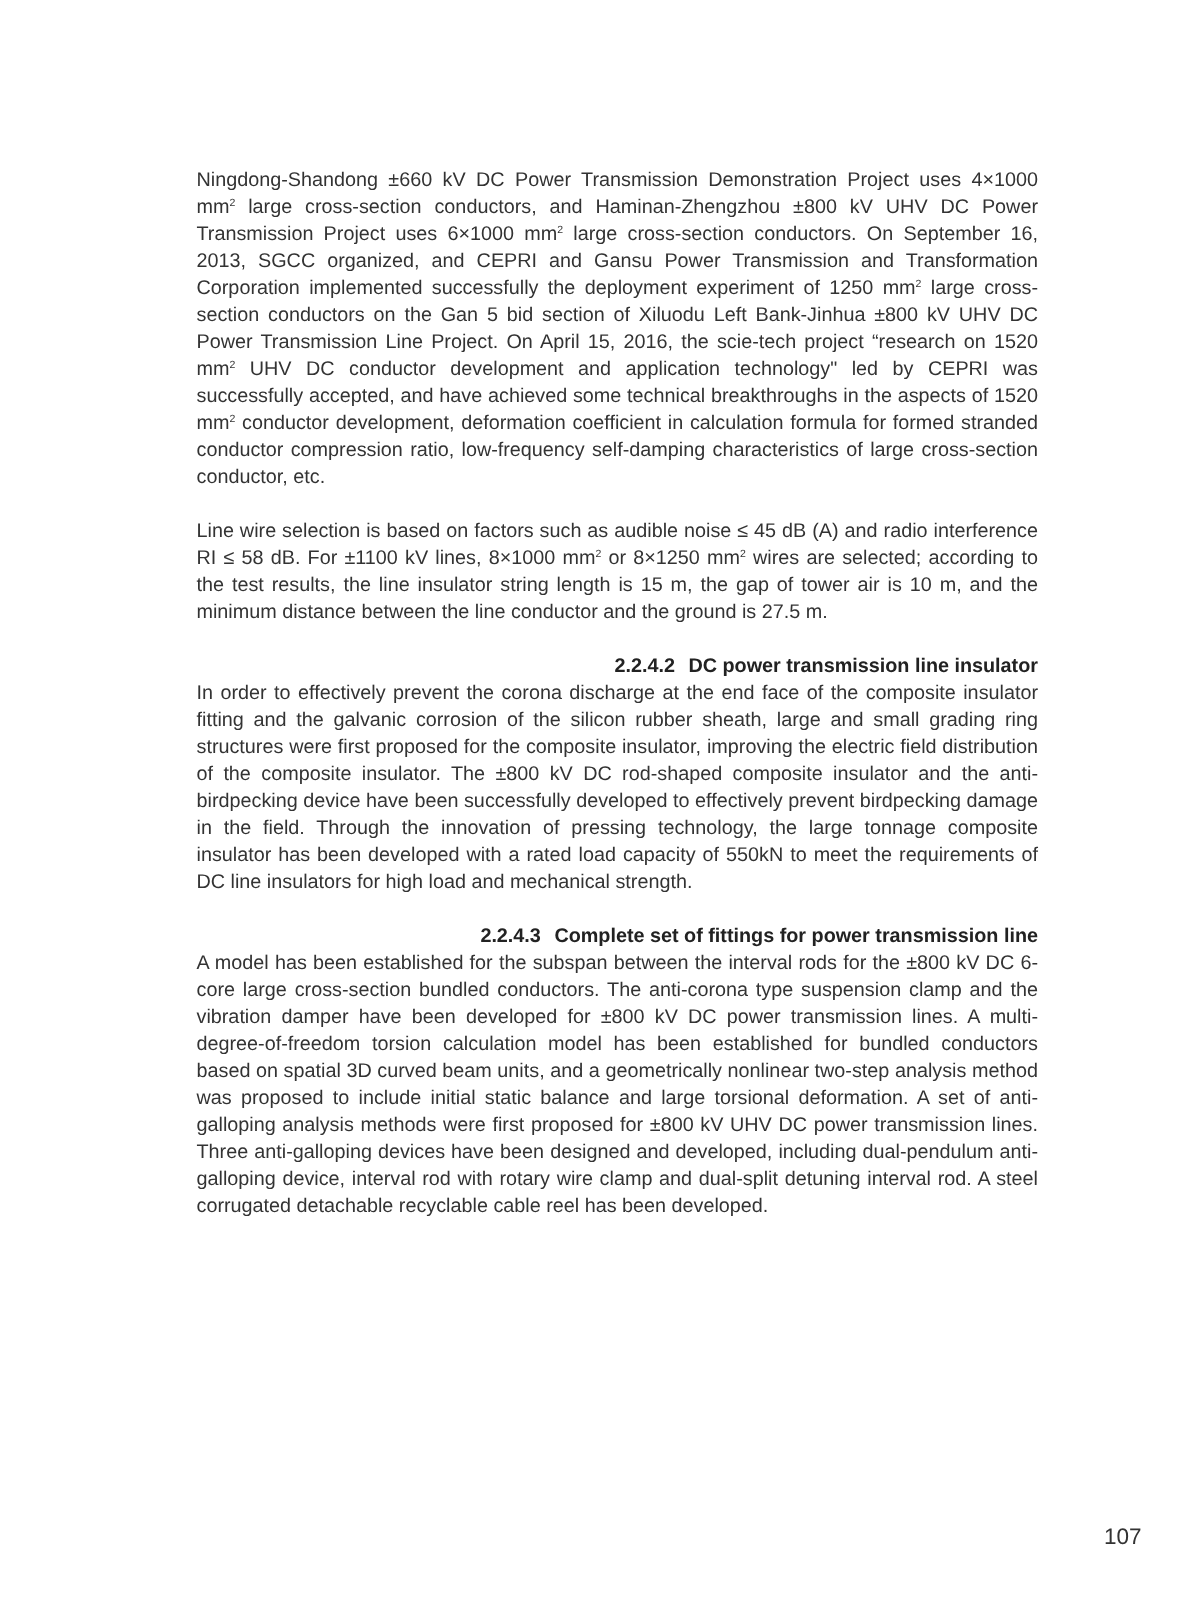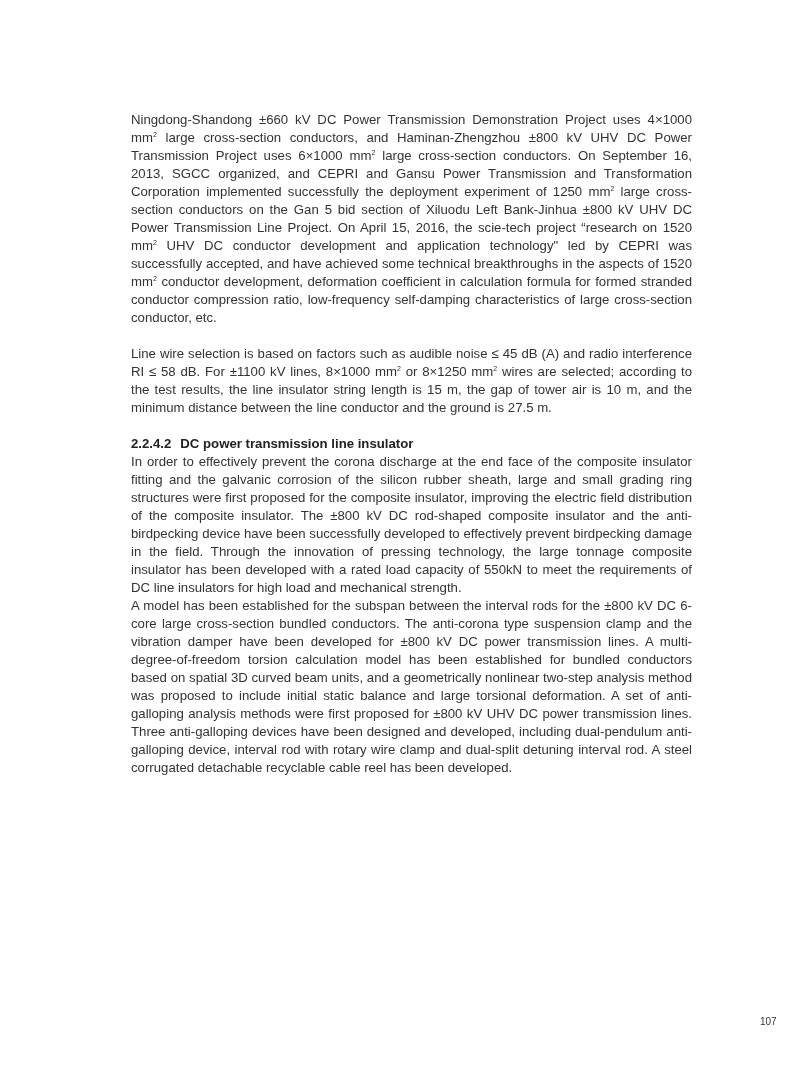--- a/index.html
+++ b/index.html
@@ -6,40 +6,41 @@
   body { width: 793px; height: 1077px; position: relative; overflow: hidden; }
   .page { position: absolute; left: 0; top: 0; width: 793px; height: 1077px; background: #fff; }
   .content {
     position: absolute; left: 131px; top: 111px; width: 561px;
     font-family: "Liberation Sans", sans-serif;
     font-size: 13.2px; line-height: 18px; color: #333333;
   }
   .para { margin: 0; text-align: justify; text-align-last: left; }
   .para.gap { margin-top: 18px; }
   .heading {
-    margin: 18px 0 0 0; font-weight: bold; font-size: 13.2px; line-height: 18px; color: #222;
+    margin: 18px 0 0 0; font-weight: bold; font-size: 13.2px; line-height: 18px; color: #222; text-align: right;
   }
   .heading .num { display: inline-block; margin-right: 9px; }
   .heading + .para { }
   sup { font-size: 7px; line-height: 0; vertical-align: 5px; }
   .page-number {
-    position: absolute; left: 760px; top: 1016px;
-    font-family: "Liberation Sans", sans-serif; font-size: 10px; color: #333;
+    position: absolute; left: 736px; top: 1016px;
+    font-family: "Liberation Sans", sans-serif; font-size: 15px; color: #333;
   }
 </style>
 </head>
 <body>
 
 <div class="page">
   <div class="content">
 
     <p class="para"><span>Ningdong-Shandong ±660 kV DC Power Transmission Demonstration Project uses 4×1000 mm</span><sup>2</sup><span> large cross-section conductors, and Haminan-Zhengzhou ±800 kV UHV DC Power Transmission Project uses 6×1000 mm</span><sup>2</sup><span> large cross-section conductors. On September 16, 2013, SGCC organized, and CEPRI and Gansu Power Transmission and Transformation Corporation implemented successfully the deployment experiment of 1250 mm</span><sup>2</sup><span> large cross-section conductors on the Gan 5 bid section of Xiluodu Left Bank-Jinhua ±800 kV UHV DC Power Transmission Line Project. On April 15, 2016, the scie-tech project “research on 1520 mm</span><sup>2</sup><span> UHV DC conductor development and application technology" led by CEPRI was successfully accepted, and have achieved some technical breakthroughs in the aspects of 1520 mm</span><sup>2</sup><span> conductor development, deformation coefficient in calculation formula for formed stranded conductor compression ratio, low-frequency self-damping characteristics of large cross-section conductor, etc.</span></p>
 
     <p class="para gap"><span>Line wire selection is based on factors such as audible noise ≤ 45 dB (A) and radio interference RI ≤ 58 dB. For ±1100 kV lines, 8×1000 mm</span><sup>2</sup><span> or 8×1250 mm</span><sup>2</sup><span> wires are selected; according to the test results,  the line insulator string length is 15 m, the gap of tower air  is 10 m, and the minimum distance between the line conductor and the ground is 27.5 m.</span></p>
 
     <h3 class="heading"><span class="num">2.2.4.2</span><span>DC power transmission line insulator</span></h3>
     <p class="para">In order to effectively prevent the corona discharge at the end face of the composite insulator fitting and the galvanic corrosion of the silicon rubber sheath, large and small grading ring structures were first proposed for the composite insulator, improving the electric field distribution of the composite insulator. The ±800 kV DC rod-shaped composite insulator and the anti-birdpecking device have been successfully developed to effectively prevent birdpecking damage in the field. Through the innovation of pressing technology, the large tonnage composite insulator has been developed with a rated load capacity of 550kN to meet the requirements of DC line insulators for high load and mechanical strength.</p>
 
+    <h3 class="heading"><span class="num">2.2.4.3</span><span>Complete set of fittings for power transmission line</span></h3>
     <p class="para">A model has been established for the subspan between the interval rods for the ±800 kV DC 6-core large cross-section bundled conductors. The anti-corona type suspension clamp and the vibration damper have been developed for ±800 kV DC power transmission lines. A multi-degree-of-freedom torsion calculation model has been established for bundled conductors based on spatial 3D curved beam units, and a geometrically nonlinear two-step analysis method was proposed to include initial static balance and large torsional deformation. A set of anti-galloping analysis methods were first proposed for ±800 kV UHV DC power transmission lines. Three anti-galloping devices have been designed and developed, including dual-pendulum anti-galloping device, interval rod with rotary wire clamp and dual-split detuning interval rod. A steel corrugated detachable recyclable cable reel has been developed.</p>
 
   </div>
   <div class="page-number">107</div>
 </div>
 
 </body></html>

